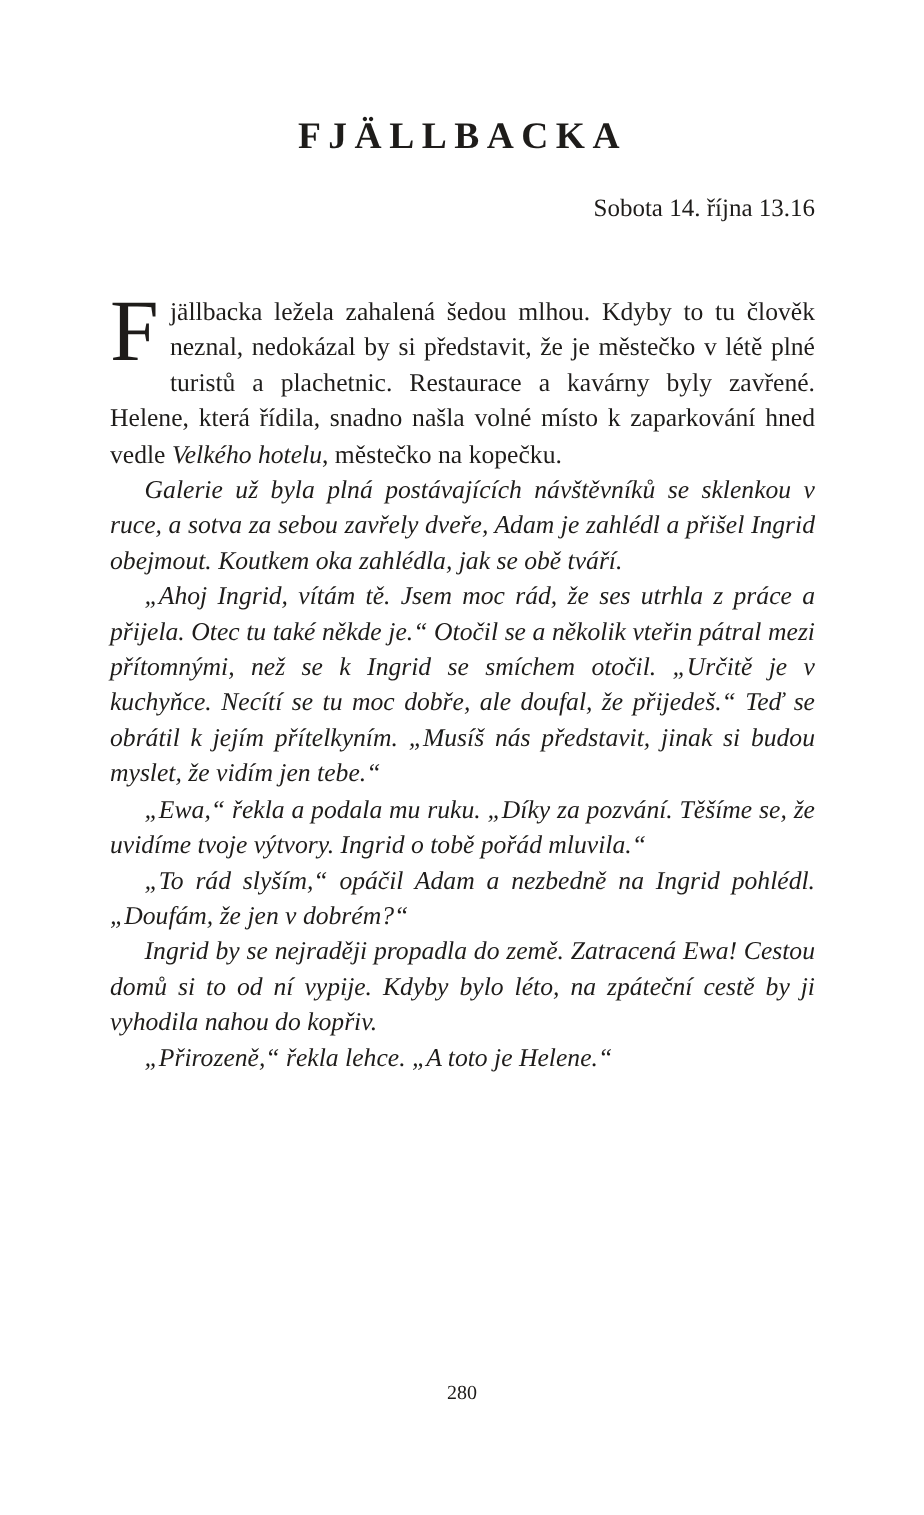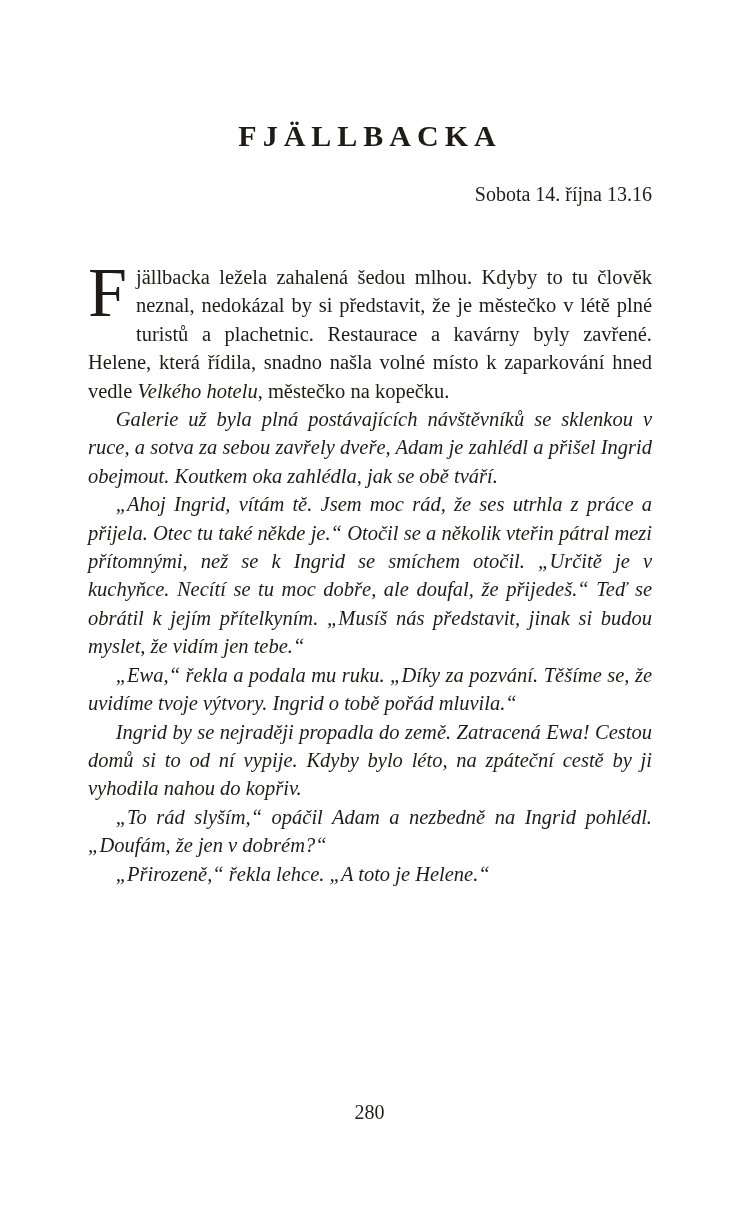--- a/index.html
+++ b/index.html
@@ -13,21 +13,21 @@
   }
   .page {
     position: relative;
     width: 739px;
     height: 1212px;
     box-sizing: border-box;
     padding: 0 87px 0 88px;
   }
   .chapter-title {
     margin: 0;
-    padding-top: 119px;
+    padding-top: 92px;
     text-align: center;
     font-size: 30px;
     font-weight: bold;
     letter-spacing: 6px;
     line-height: 34px;
   }
   .dateline {
     margin: 28px 0 0 0;
     text-align: right;
     font-size: 20px;
@@ -48,42 +48,42 @@
     font-size: 70px;
     line-height: 54px;
     padding: 3px 9px 0 0;
   }
   .page-number {
     position: absolute;
     bottom: 88px;
     left: 0;
     width: 100%;
     text-align: center;
-    font-size: 20px;
+    font-size: 16px;
   }
 </style>
 </head>
 <body>
 
 <div class="page">
 
   <h1 class="chapter-title">FJÄLLBACKA</h1>
 
   <p class="dateline">Sobota 14. října 13.16</p>
 
   <div class="body-text">
 
     <p class="para opening">
       <span class="dropcap">F</span><span>jällbacka ležela zahalená šedou mlhou. Kdyby to tu člověk neznal, nedokázal by si představit, že je městečko v létě plné turistů a plachetnic. Restaurace a kavárny byly zavřené. Helene, která řídila, snadno našla volné místo k zaparkování hned vedle </span><i>Velkého hotelu</i><span>, městečko na kopečku.</span>
     </p>
 
     <p class="para indent">Galerie už byla plná postávajících návštěvníků se sklenkou v ruce, a sotva za sebou zavřely dveře, Adam je zahlédl a přišel Ingrid obejmout. Koutkem oka zahlédla, jak se obě tváří.</p>
     <p class="para indent">„Ahoj Ingrid, vítám tě. Jsem moc rád, že ses utrhla z práce a přijela. Otec tu také někde je.“ Otočil se a několik vteřin pátral mezi přítomnými, než se k Ingrid se smíchem otočil. „Určitě je v kuchyňce. Necítí se tu moc dobře, ale doufal, že přijedeš.“ Teď se obrátil k jejím přítelkyním. „Musíš nás představit, jinak si budou myslet, že vidím jen tebe.“</p>
     <p class="para indent">„Ewa,“ řekla a podala mu ruku. „Díky za pozvání. Těšíme se, že uvidíme tvoje výtvory. Ingrid o tobě pořád mluvila.“</p>
+    <p class="para indent">„To rád slyším,“ opáčil Adam a nezbedně na Ingrid pohlédl. „Doufám, že jen v dobrém?“</p>
     <p class="para indent">Ingrid by se nejraději propadla do země. Zatracená Ewa! Cestou domů si to od ní vypije. Kdyby bylo léto, na zpáteční cestě by ji vyhodila nahou do kopřiv.</p>
-    <p class="para indent">„To rád slyším,“ opáčil Adam a nezbedně na Ingrid pohlédl. „Doufám, že jen v dobrém?“</p>
     <p class="para indent">„Přirozeně,“ řekla lehce. „A toto je Helene.“</p>
 
   </div>
 
   <div class="page-number">280</div>
 
 </div>
 
 </body></html>

